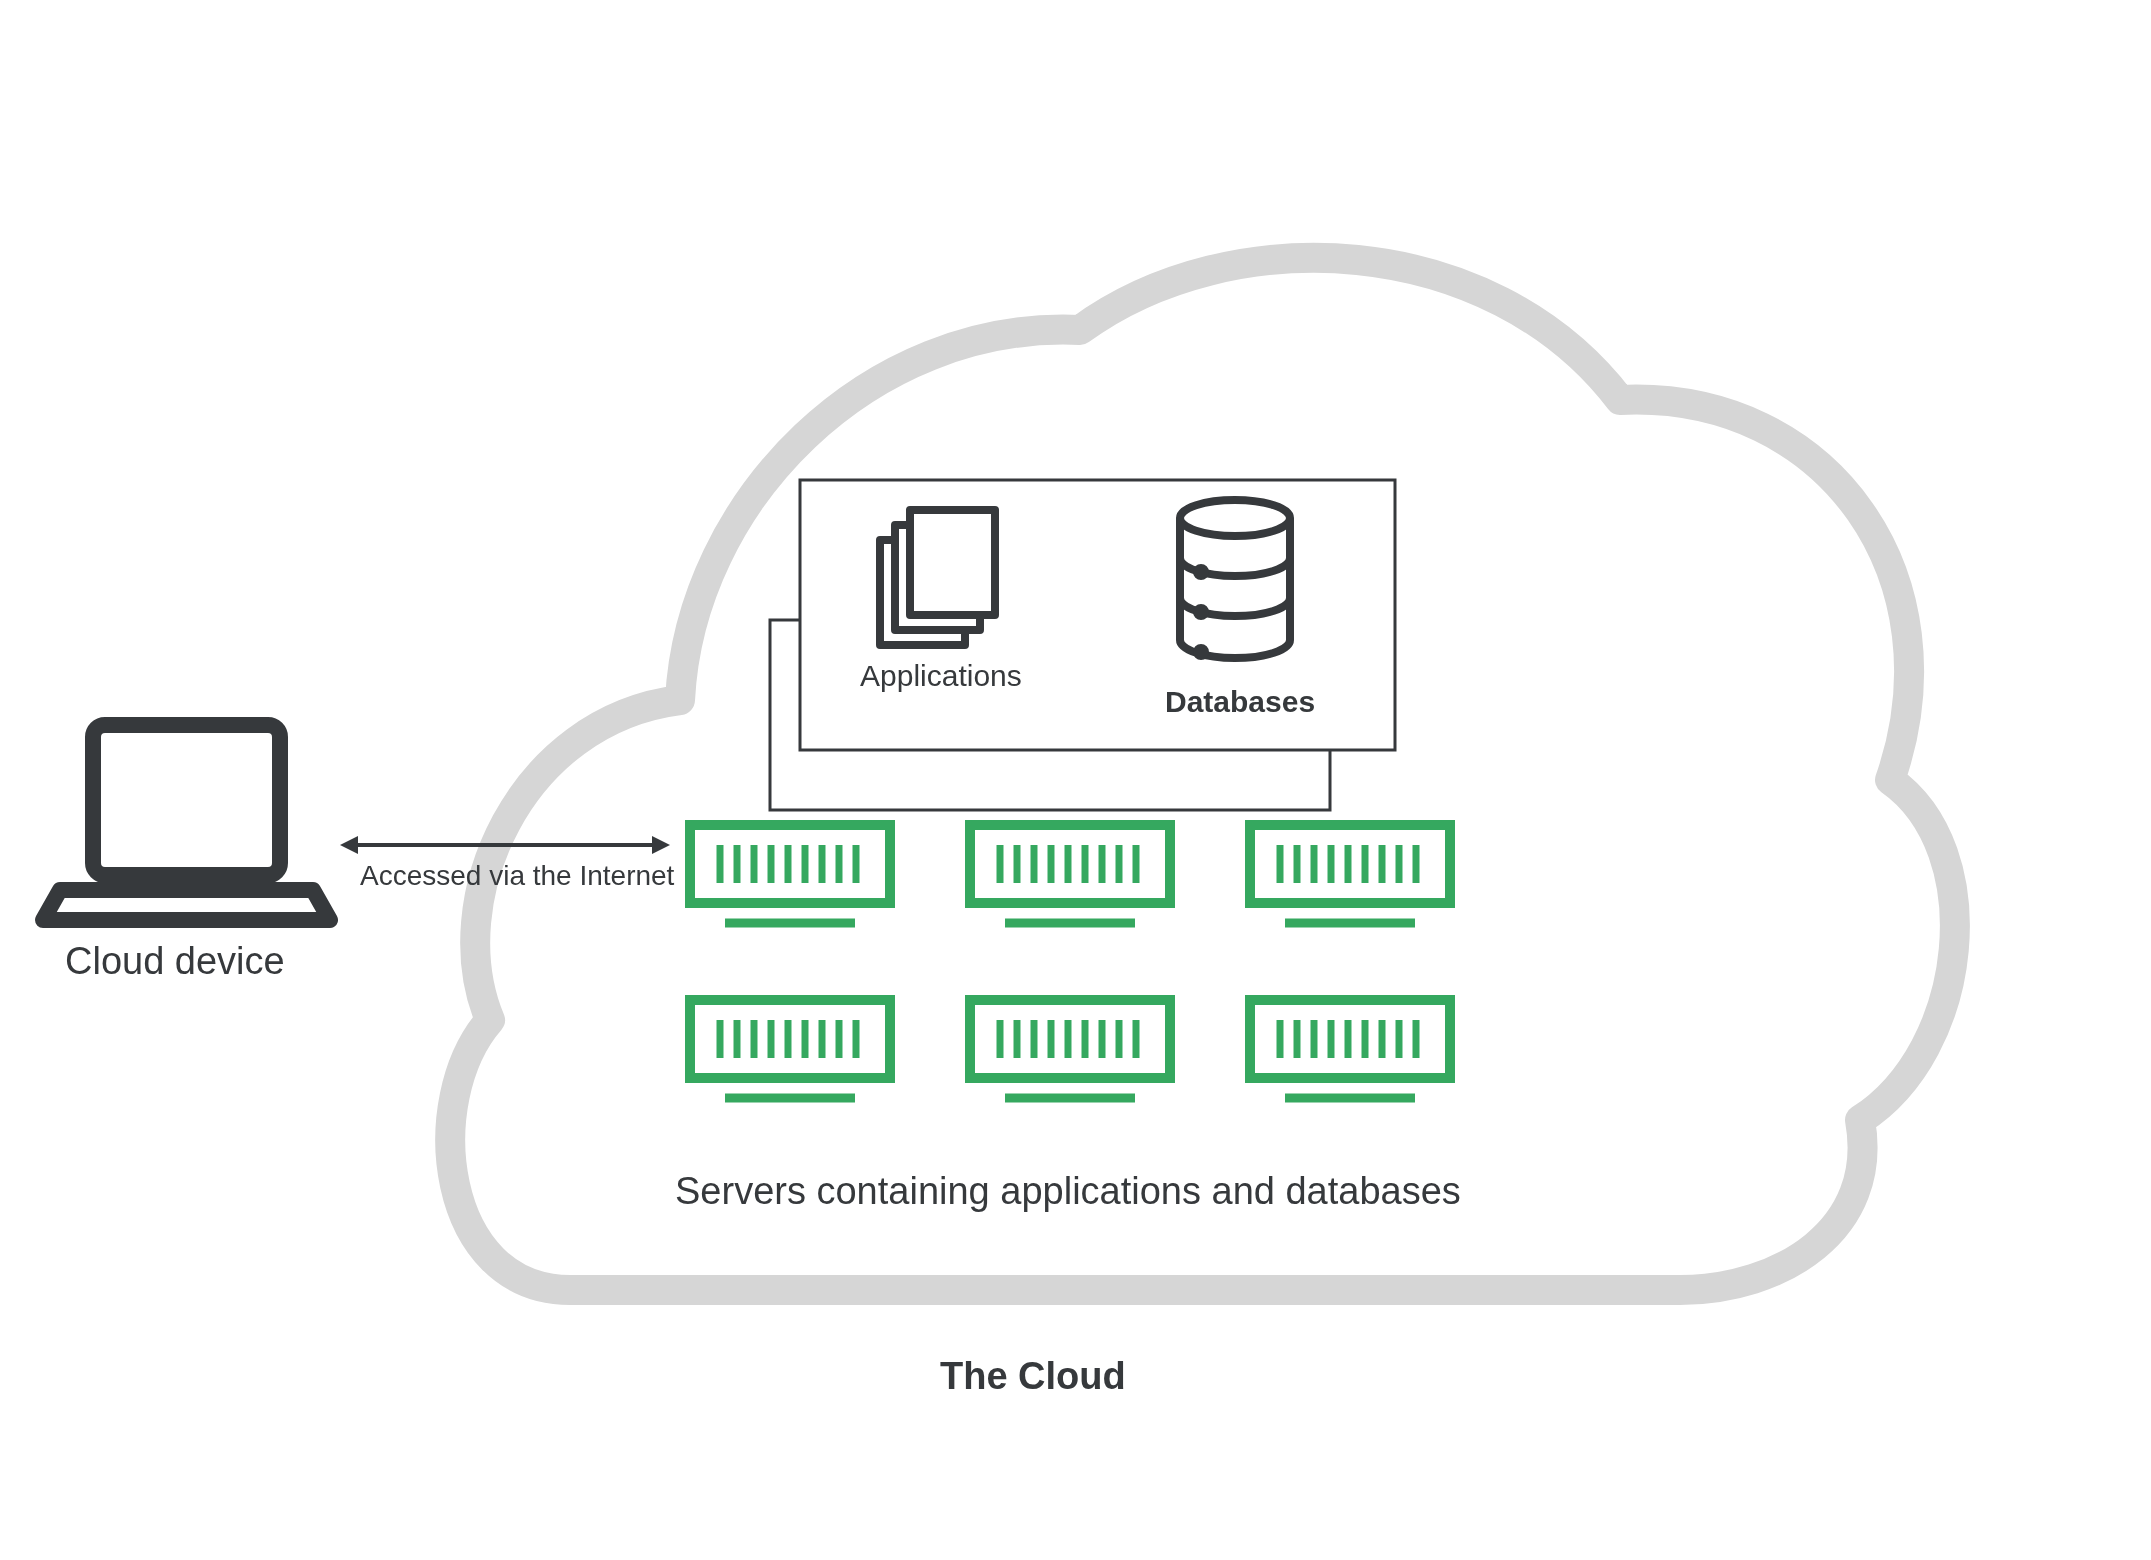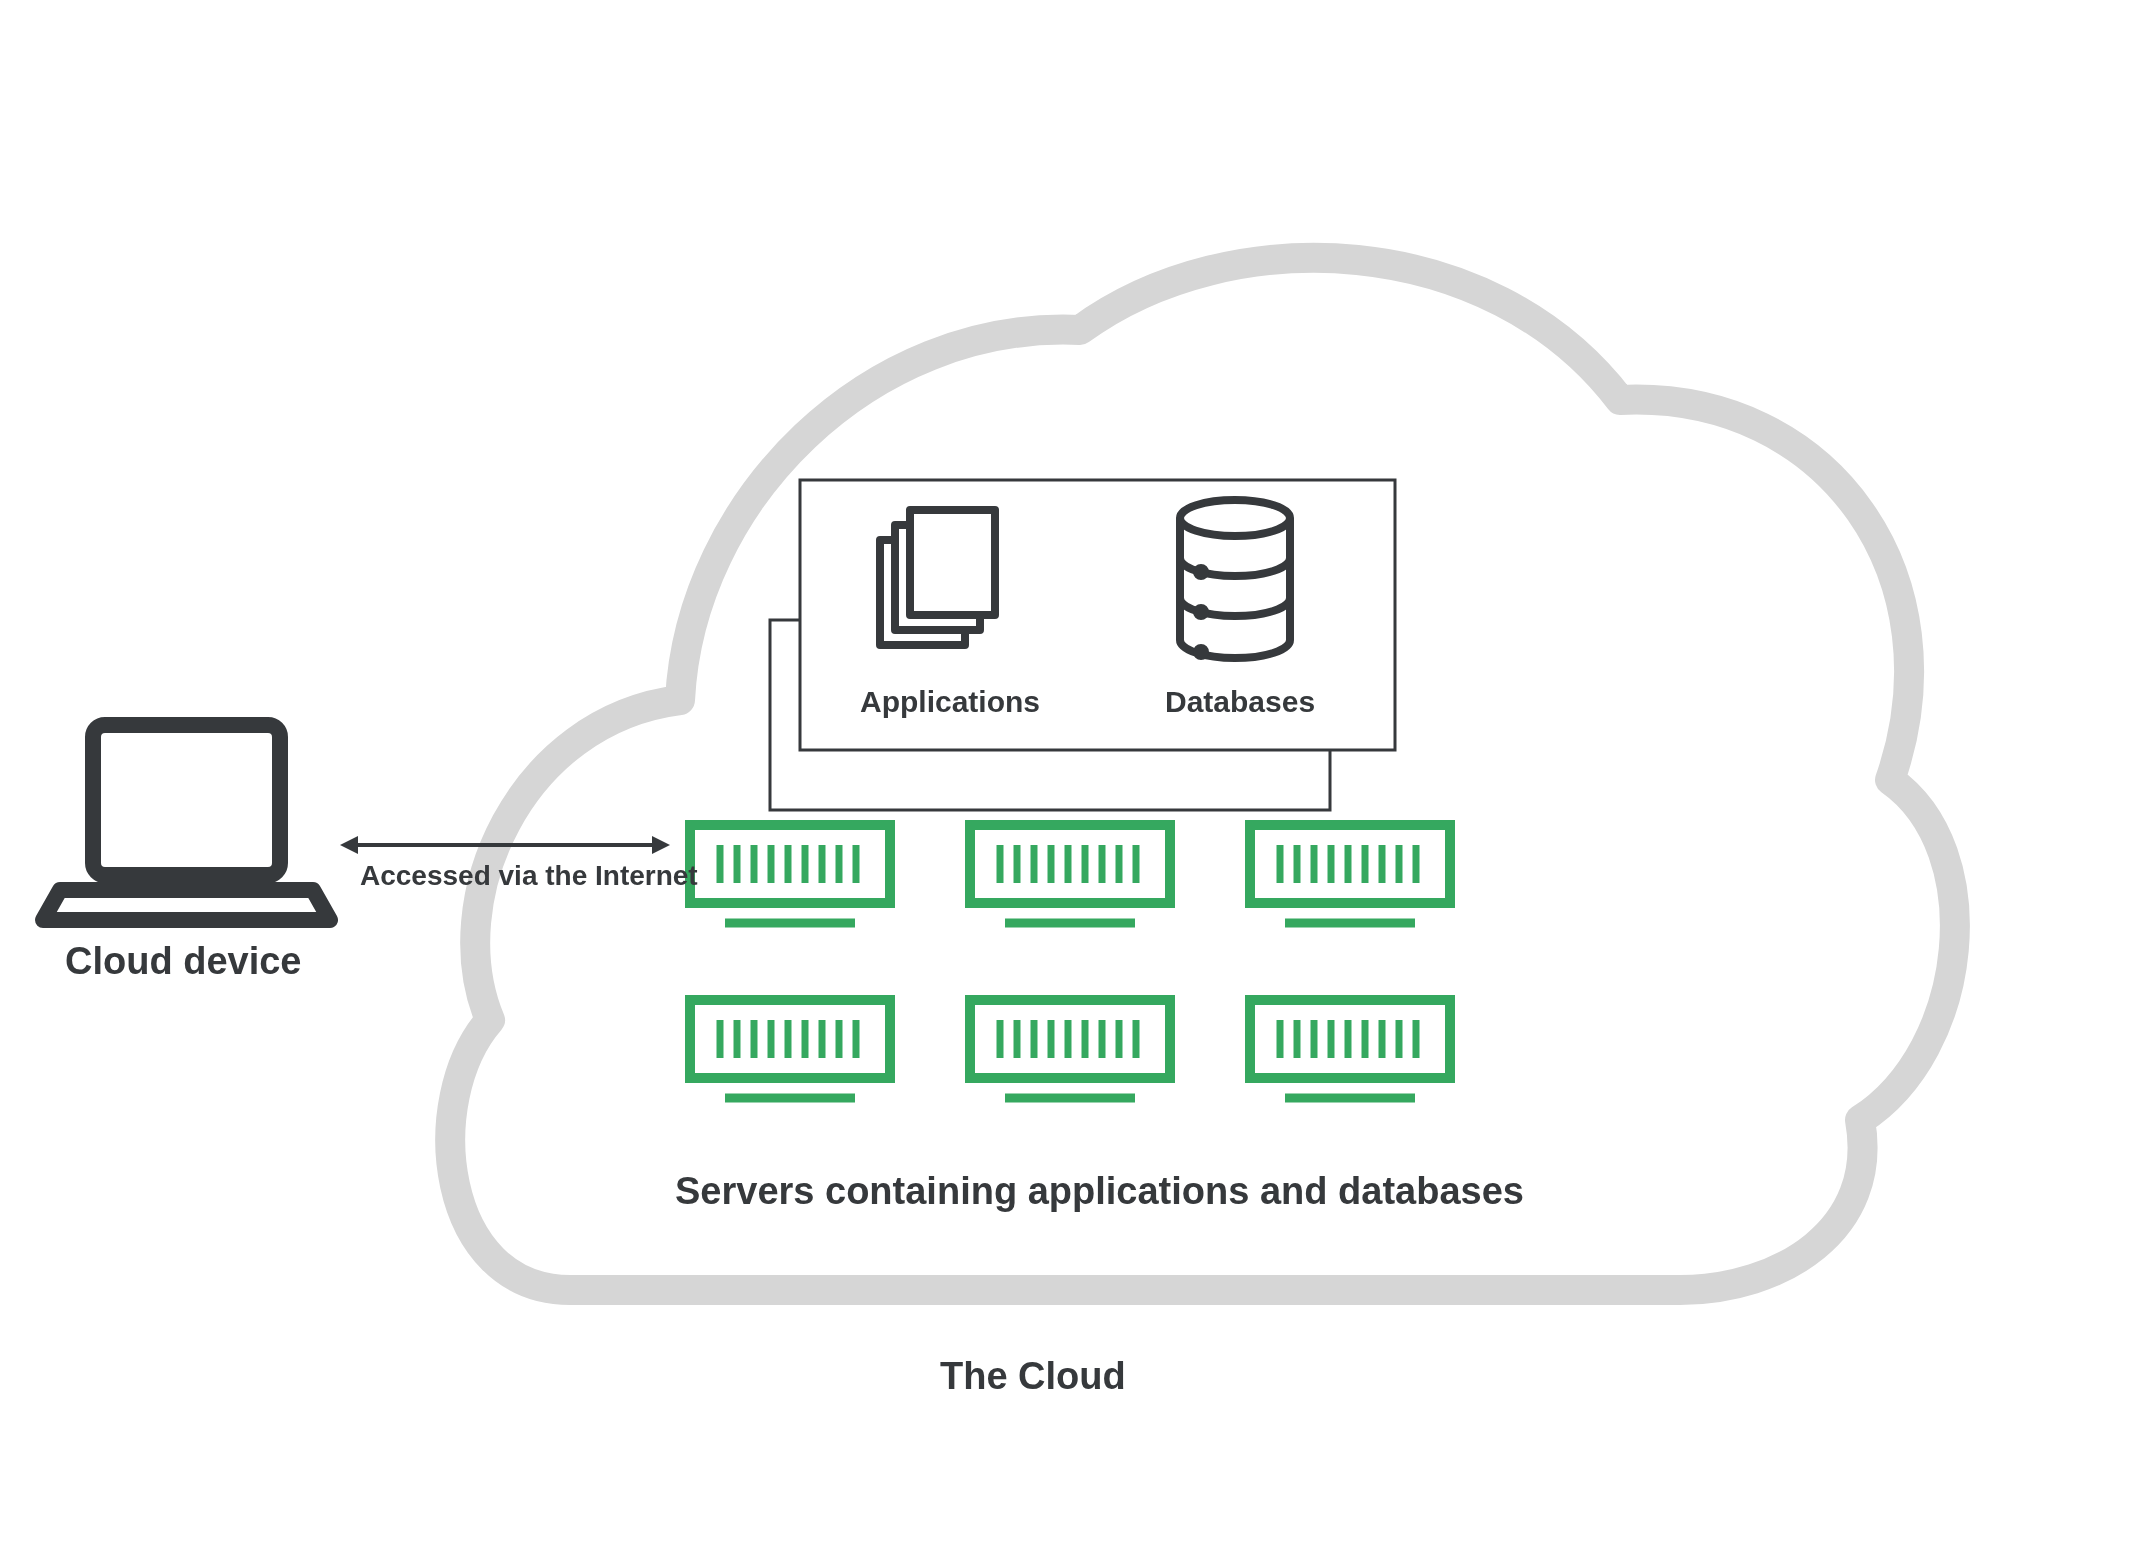--- a/index.html
+++ b/index.html
@@ -13,21 +13,21 @@
     .canvas {
       position: absolute;
       top: 0;
       left: 0;
       width: 2151px;
       height: 1560px;
     }
     .label {
       position: absolute;
       color: #36393c;
-      font-weight: 700;
+      font-weight: 400;
     }
     .user-device-label {
       left: 65px;
       top: 940px;
       font-size: 38px;
     }
     .access-label {
       left: 360px;
       top: 860px;
       font-size: 28px;
@@ -38,23 +38,23 @@
       font-size: 38px;
     }
     .cloud-label {
       left: 940px;
       top: 1355px;
       font-size: 38px;
       font-weight: 700;
     }
     .apps-label {
       left: 860px;
-      top: 685px;
+      top: 659px;
       font-size: 30px;
-      font-weight: 700;
+      font-weight: 400;
     }
     .db-label {
       left: 1165px;
       top: 685px;
       font-size: 30px;
       font-weight: 700;
     }
   </style>
 </head>
 <body>

